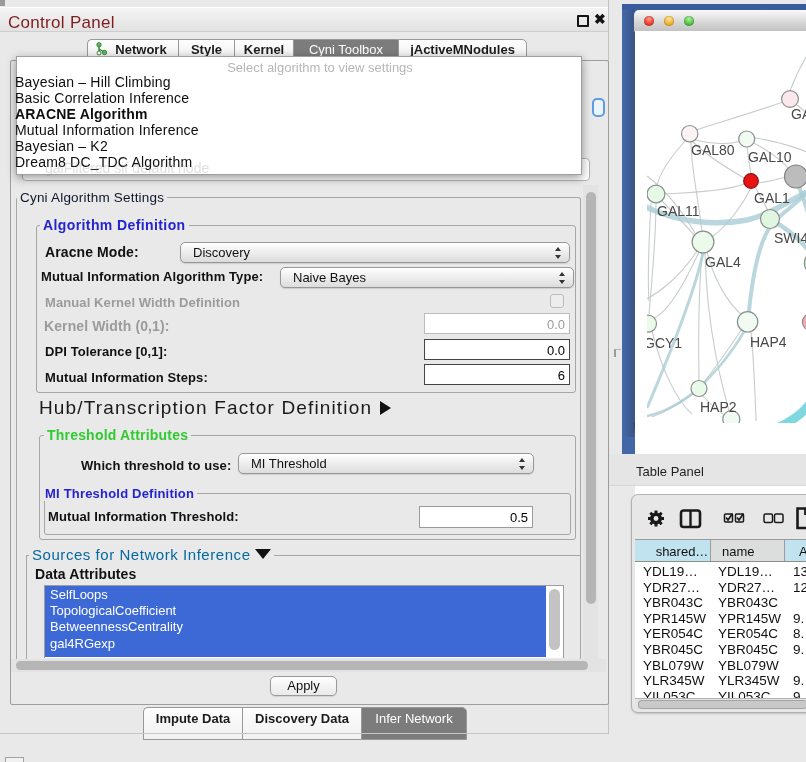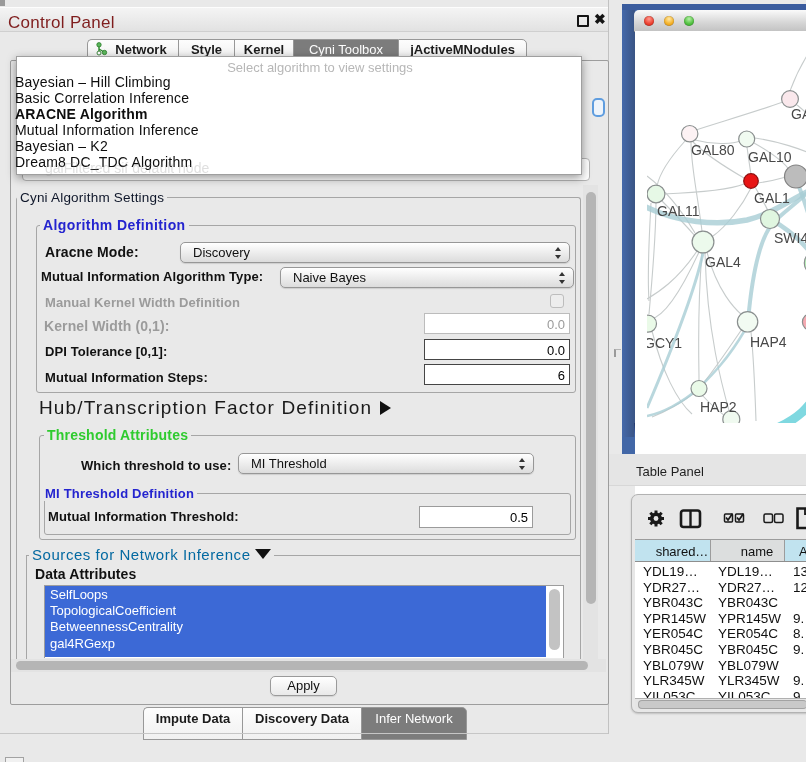--- a/index.html
+++ b/index.html
@@ -165,21 +165,21 @@
   <path d="M151.5 1.5 L160 1.5 L164 6 L164 21 L151.5 21 Z" fill="none" stroke="#1a1a1a" stroke-width="2.6"></path>
   <path d="M159 2 L159 7 L164 7" fill="none" stroke="#1a1a1a" stroke-width="1.8"></path>
 </svg>
 
 <div class="abs" style="left:635px;top:539px;width:171px;height:23px;background:#dcdede;border-top:1px solid #9c9c9c;border-bottom:1px solid #8e8e8e;box-sizing:border-box;"></div>
 <div class="abs" style="left:635px;top:540px;width:75px;height:21px;background:#c1e3ef;"></div>
 <div class="abs" style="left:785px;top:540px;width:21px;height:21px;background:#c1e3ef;"></div>
 <div class="abs" style="left:710px;top:540px;width:1px;height:21px;background:#9c9c9c;"></div>
 <div class="abs" style="left:784px;top:540px;width:1px;height:21px;background:#9c9c9c;"></div>
 <div class="abs" style="left:647px;top:544px;width:70px;text-align:center;font-size:13px;color:#111;">shared…</div>
-<div class="abs" style="left:722px;top:544px;width:70px;text-align:center;font-size:13px;color:#111;">name</div>
+<div class="abs" style="left:722px;top:544px;width:70px;font-size:13px;color:#111;">name</div>
 <div class="abs" style="left:799px;top:544px;font-size:13px;color:#111;">A</div>
 
 <div class="abs" style="left:635px;top:562px;width:171px;height:136px;background:#fff;overflow:hidden;">
   <div style="position:absolute;left:8px;top:2px;font-size:13.5px;color:#111;line-height:15.6px;">
     YDL19…<br>YDR27…<br>YBR043C<br>YPR145W<br>YER054C<br>YBR045C<br>YBL079W<br>YLR345W<br>YIL053C
   </div>
   <div style="position:absolute;left:83px;top:2px;font-size:13.5px;color:#111;line-height:15.6px;">
     YDL19…<br>YDR27…<br>YBR043C<br>YPR145W<br>YER054C<br>YBR045C<br>YBL079W<br>YLR345W<br>YIL053C
   </div>
   <div style="position:absolute;left:158px;top:2px;font-size:13.5px;color:#111;line-height:15.6px;">

